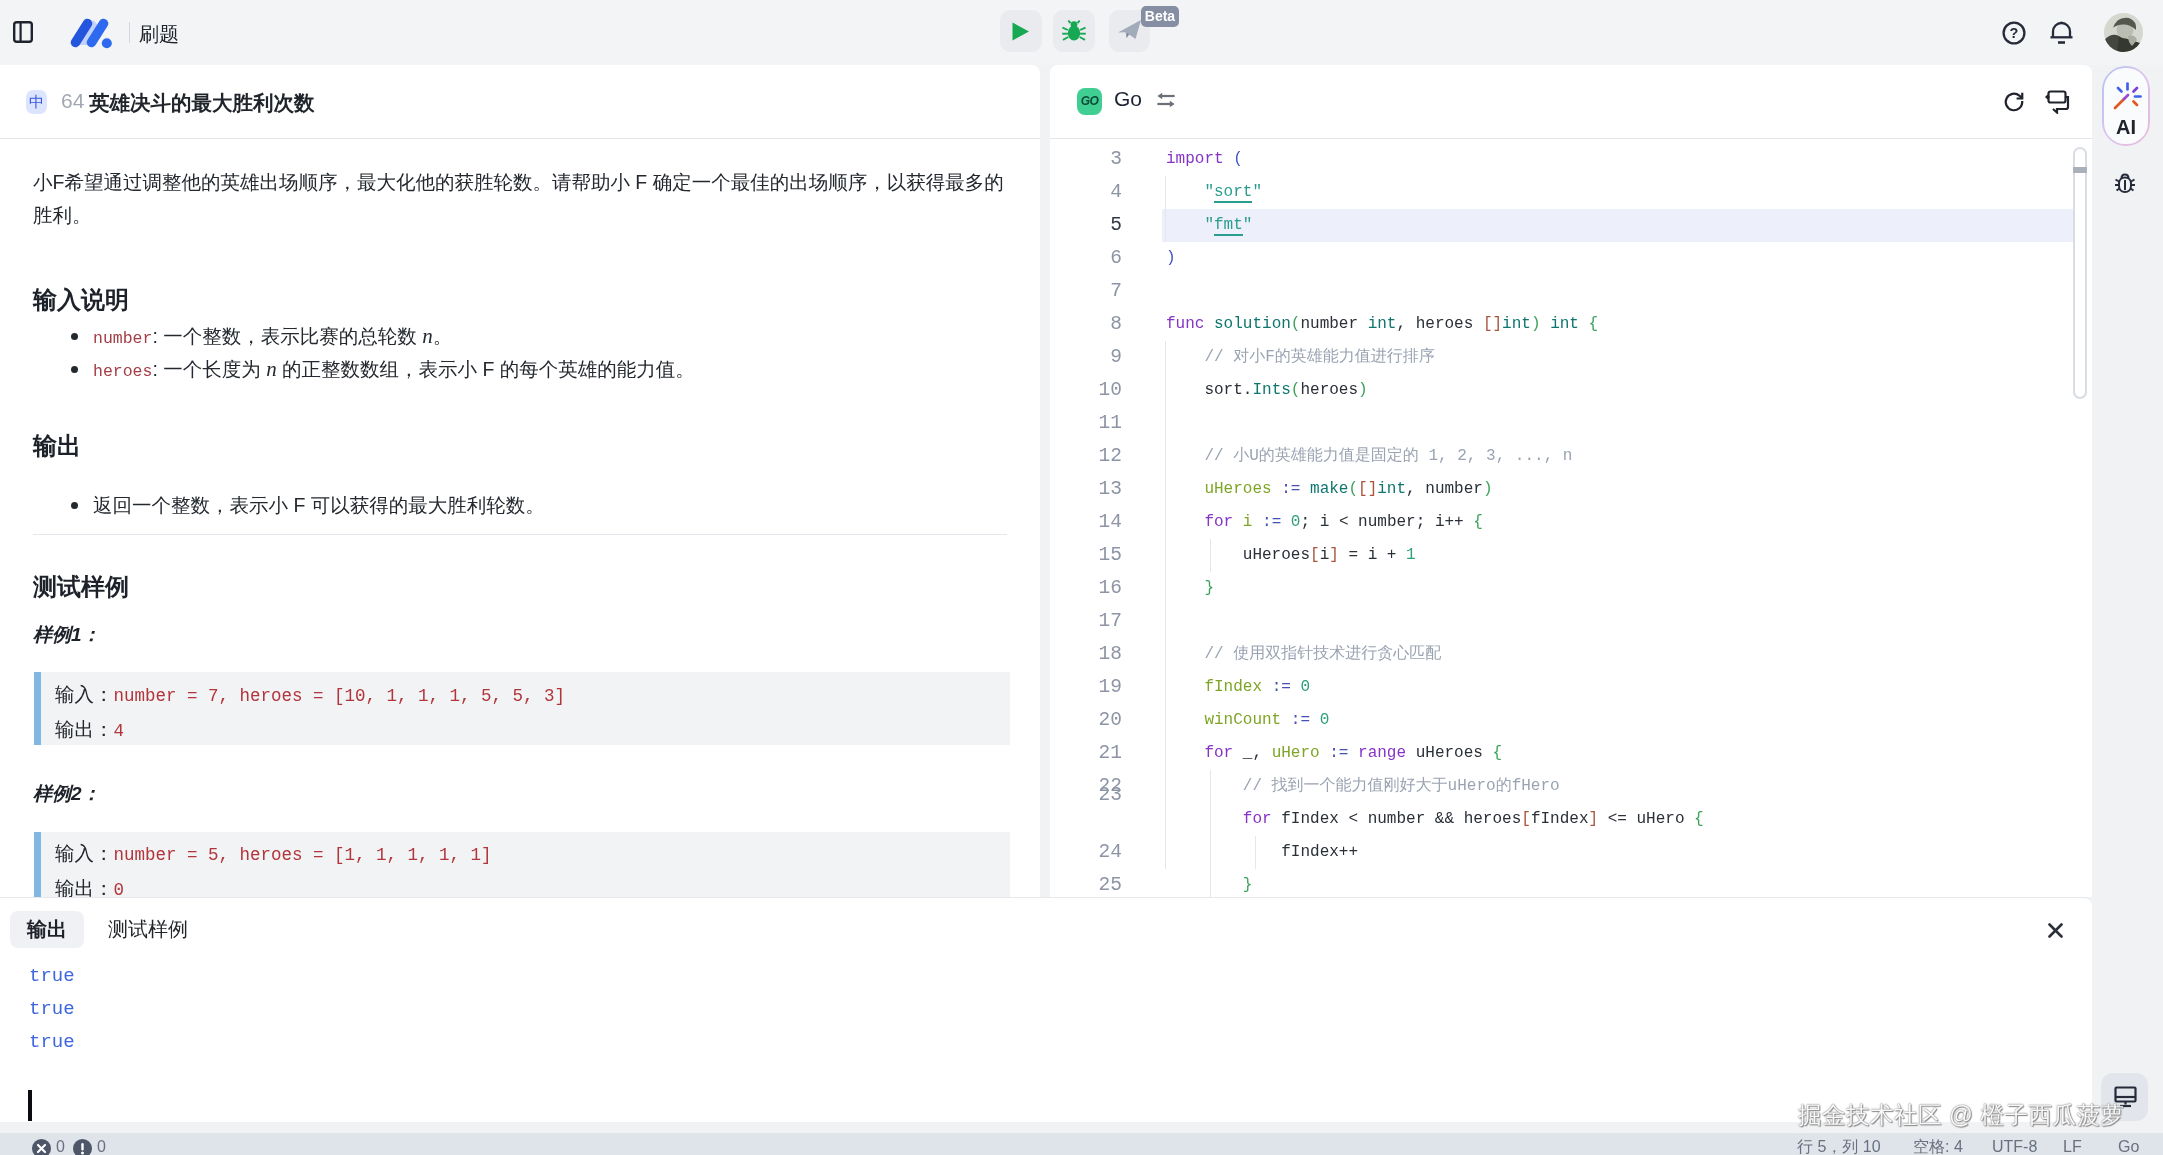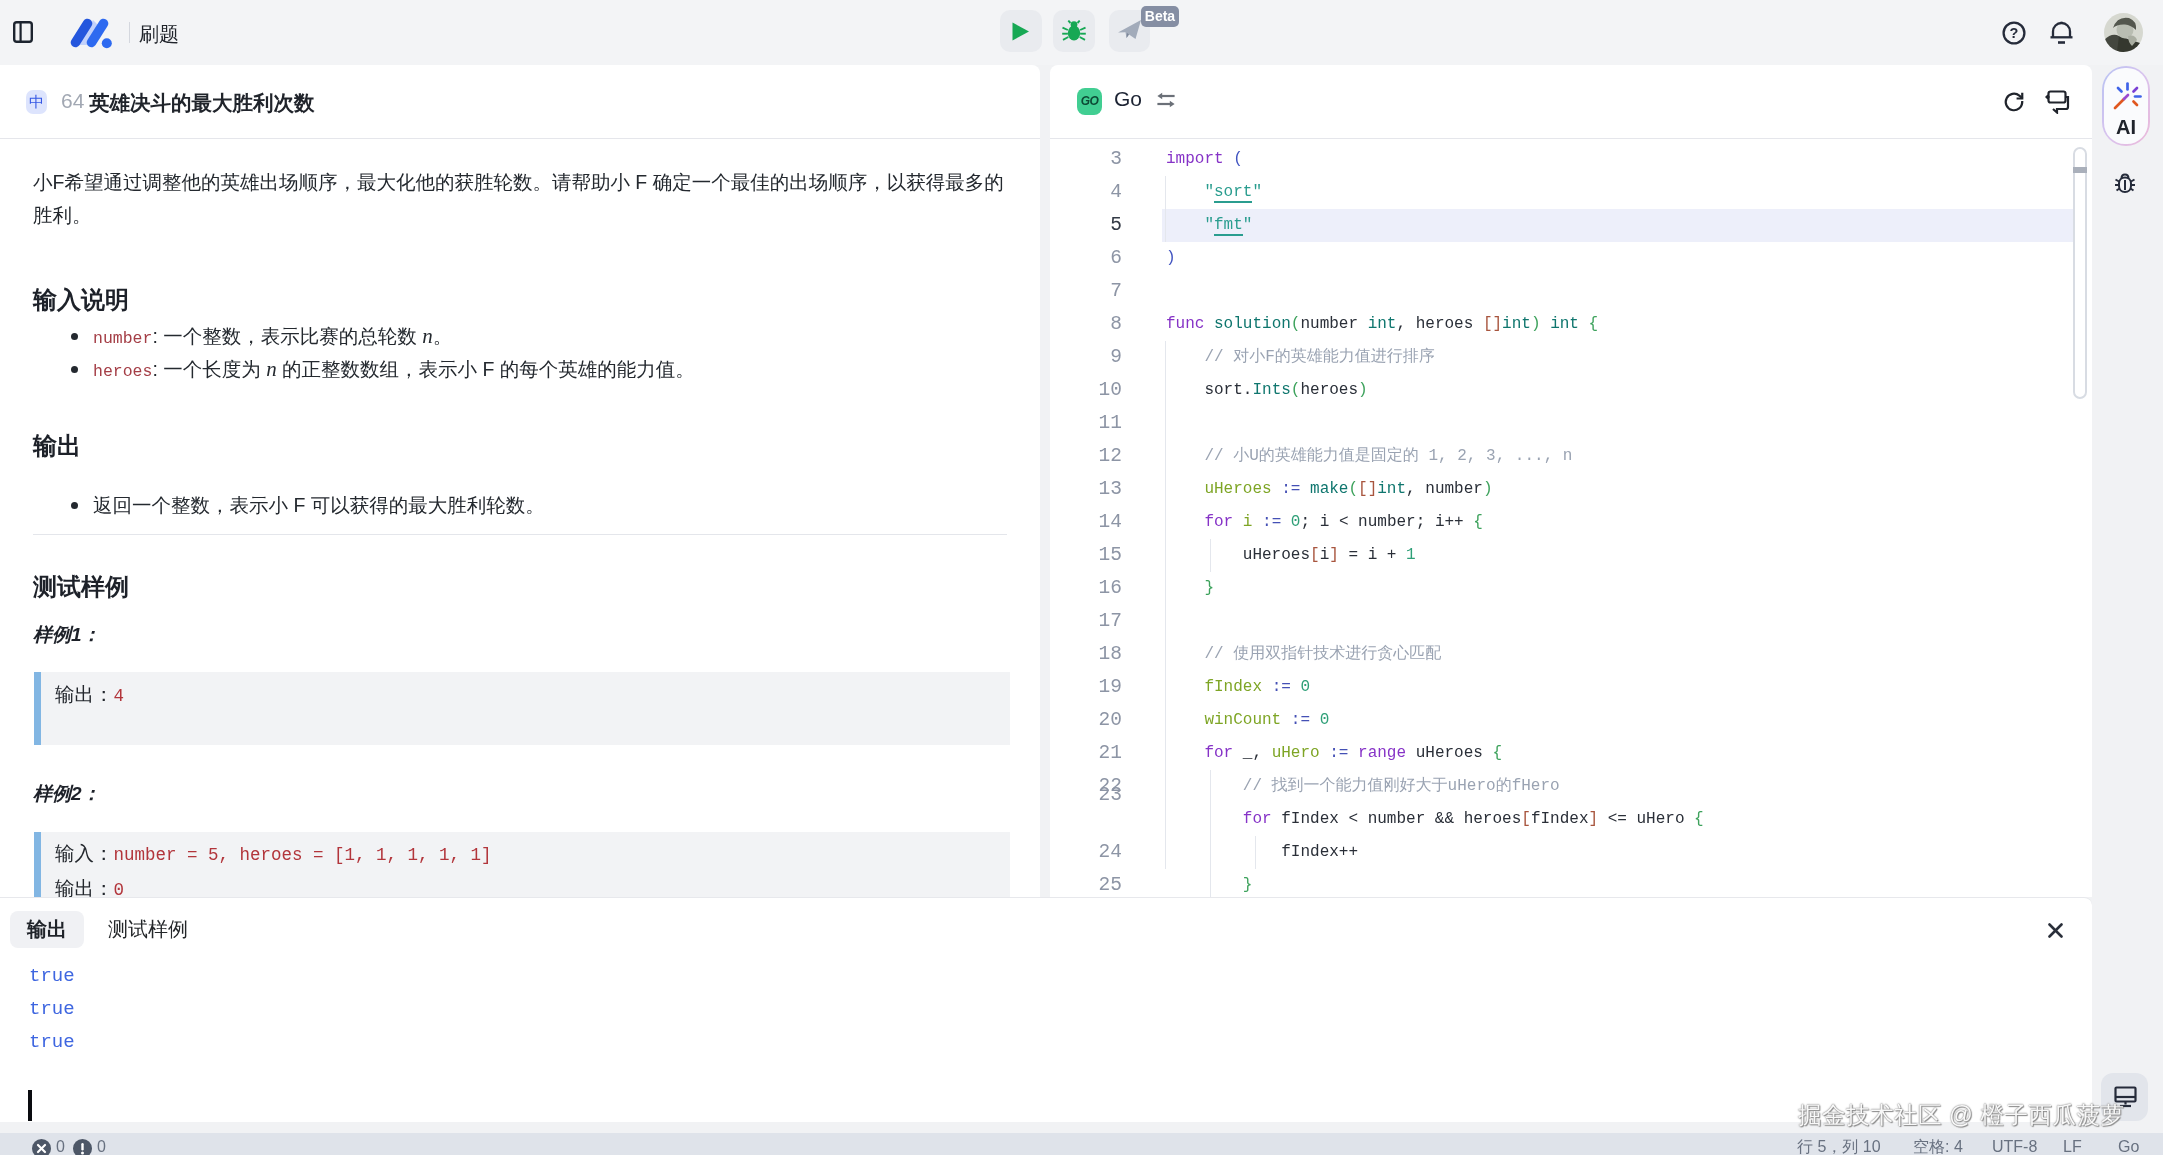--- a/index.html
+++ b/index.html
@@ -144,20 +144,21 @@
     <div class="li" style="top:255px"><span class="icode">number</span>: 一个整数，表示比赛的总轮数 <span class="mathn">n</span>。</div>
     <div class="dot" style="top:301px"></div>
     <div class="li" style="top:288px"><span class="icode">heroes</span>: 一个长度为 <span class="mathn">n</span> 的正整数数组，表示小 F 的每个英雄的能力值。</div>
     <div class="h3" style="top:364px">输出</div>
     <div class="dot" style="top:437px"></div>
     <div class="li" style="top:424px">返回一个整数，表示小 F 可以获得的最大胜利轮数。</div>
     <div class="hr" style="top:469px"></div>
     <div class="h3" style="top:505px">测试样例</div>
     <div class="sam" style="top:553px">样例1：</div>
     <div class="block" style="top:607px;height:73px;padding-top:6px">
+      <div class="bl">输入：<span class="bcode">number = 7, heroes = [10, 1, 1, 1, 5, 5, 3]</span></div>
       <div class="bl">输出：<span class="bcode">4</span></div>
     </div>
     <div class="sam" style="top:712px">样例2：</div>
     <div class="block" style="top:767px;height:75px;padding-top:5px">
       <div class="bl">输入：<span class="bcode">number = 5, heroes = [1, 1, 1, 1, 1]</span></div>
       <div class="bl">输出：<span class="bcode">0</span></div>
     </div>
   </div>
 </div>
 

